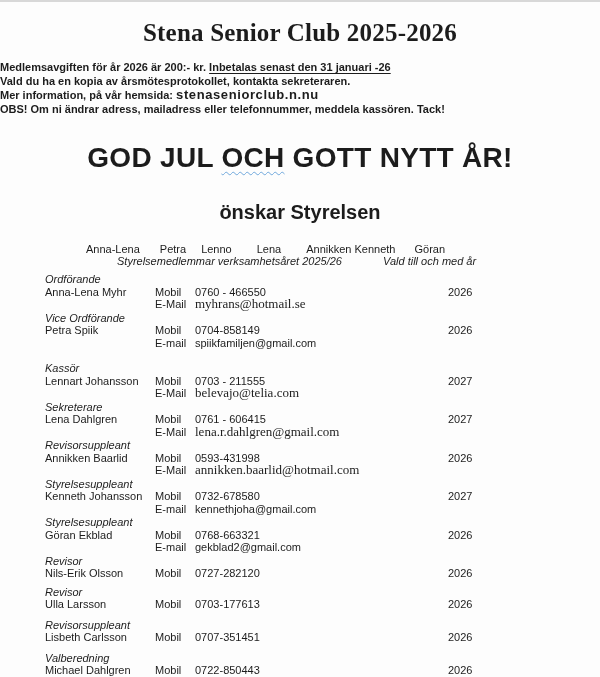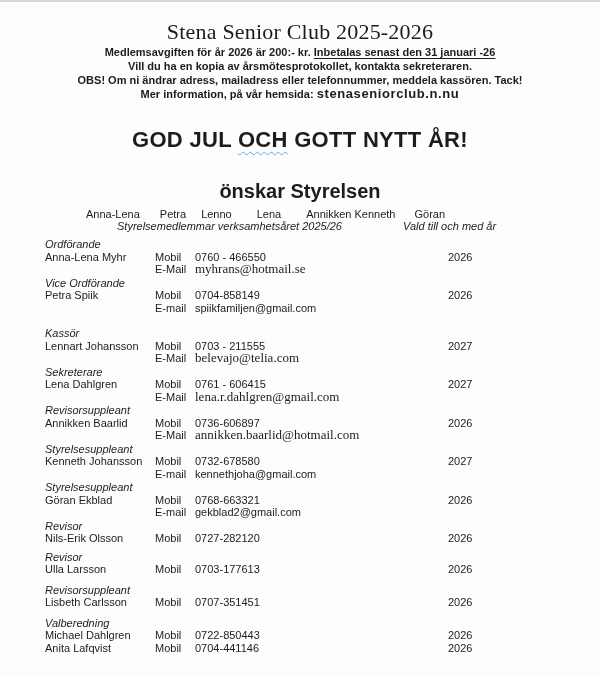--- a/index.html
+++ b/index.html
@@ -14,75 +14,75 @@
     position:relative;
     width:600px;height:675px;
     border-top:2px solid #d8d8d8;
     box-sizing:border-box;
   }
   
   .doc-title{
     margin:17px 0 0 0;
     text-align:center;
     font-family:"Liberation Serif","DejaVu Serif",serif;
-    font-weight:normal;
-    font-size:22px;
+    font-weight:bold;
+    font-size:25px;
     letter-spacing:.2px;
   }
   .info-block{
-    text-align:center;
+    margin-top:13px;
     font-weight:bold;
     font-size:11px;
     line-height:14px;
   }
   .u-deadline{text-decoration:underline;text-decoration-thickness:1px;text-underline-offset:2px;}
   .website{font-size:13px;letter-spacing:.6px;}
   
   .greeting{
     margin-top:26px;
     text-align:center;
     font-weight:bold;
-    font-size:22px;
+    font-size:28px;
     letter-spacing:.3px;
   }
   .wavy{
     text-decoration:underline;
     text-decoration-style:wavy;
     text-decoration-color:#6fa8dc;
     text-decoration-thickness:1px;
     text-underline-offset:4px;
   }
   .signoff{
     margin-top:27px;
     text-align:center;
     font-weight:bold;
     font-size:20px;
   }
   
   .names-row{
-    margin-top:5px;
+    margin-top:19px;
     padding-left:86px;
     font-size:11px;
     display:flex;
     white-space:pre;
   }
   .names-row span{display:inline-block;}
   .names-row span:nth-child(2){margin-left:20px;}
   .names-row span:nth-child(3){margin-left:15px;}
   .names-row span:nth-child(4){margin-left:25px;}
   .names-row span:nth-child(5){margin-left:25px;}
   .names-row span:nth-child(6){margin-left:19px;}
   .table-header{
     position:relative;
     height:13px;
     font-size:11px;
     font-style:italic;
   }
   .table-header .th-left{position:absolute;left:117px;top:0;}
-  .table-header .th-right{position:absolute;left:403px;top:0;}
+  .table-header .th-right{position:absolute;left:383px;top:0;}
   
   .board{margin-top:5px;font-size:11px;line-height:12.5px;}
   .group{margin-left:45px;margin-top:1px;}
   .group.gap-lg{margin-top:13px;}
   .group.gap-sm{margin-top:6px;}
   .group.gap-md{margin-top:8px;}
   .role{font-style:italic;}
   .row{
     display:grid;
     grid-template-columns:110px 40px 253px 50px;
@@ -92,23 +92,23 @@
 </style>
 </head>
 <body>
 
 <div class="page">
 
   <h1 class="doc-title">Stena Senior Club 2025-2026</h1>
 
   <div class="info-block">
     <div><span>Medlemsavgiften för år 2026 är 200:- kr. </span><span class="u-deadline">Inbetalas senast den 31 januari -26</span></div>
-    <div>Vill du ha en kopia av årsmötesprotokollet, kontakta sekreteraren.</div>
+    <div>Vald du ha en kopia av årsmötesprotokollet, kontakta sekreteraren.</div>
+    <div><span>Mer information, på vår hemsida: </span><span class="website">stenaseniorclub.n.nu</span></div>
     <div>OBS! Om ni ändrar adress, mailadress eller telefonnummer, meddela kassören. Tack!</div>
-    <div><span>Mer information, på vår hemsida: </span><span class="website">stenaseniorclub.n.nu</span></div>
   </div>
 
   <div class="greeting"><span>GOD JUL </span><span class="wavy">OCH</span><span> GOTT NYTT ÅR!</span></div>
 
   <div class="signoff">önskar Styrelsen</div>
 
   <div class="names-row" id="names-row"><span>Anna-Lena</span><span>Petra</span><span>Lenno</span><span>Lena</span><span>Annikken Kenneth</span><span>Göran</span></div>
 
   <div class="table-header">
     <span class="th-left">Styrelsemedlemmar verksamhetsåret 2025/26</span>
@@ -174,21 +174,21 @@
           <span>E-Mail</span>
           <span class="email-val serif">lena.r.dahlgren@gmail.com</span>
           <span></span>
         </div>
       </div>
       <div class="group">
         <div class="role">Revisorsuppleant</div>
         <div class="row">
           <span>Annikken Baarlid</span>
           <span>Mobil</span>
-          <span>0736-606897</span>
+          <span>0593-431998</span>
           <span>2026</span>
         </div>
         <div class="row">
           <span></span>
           <span>E-Mail</span>
           <span class="email-val serif">annikken.baarlid@hotmail.com</span>
           <span></span>
         </div>
       </div>
       <div class="group">

